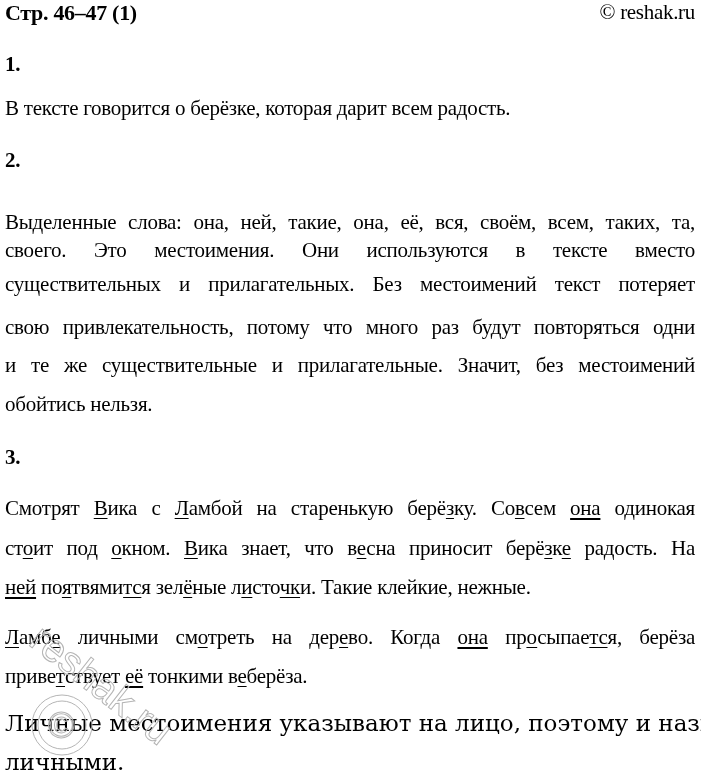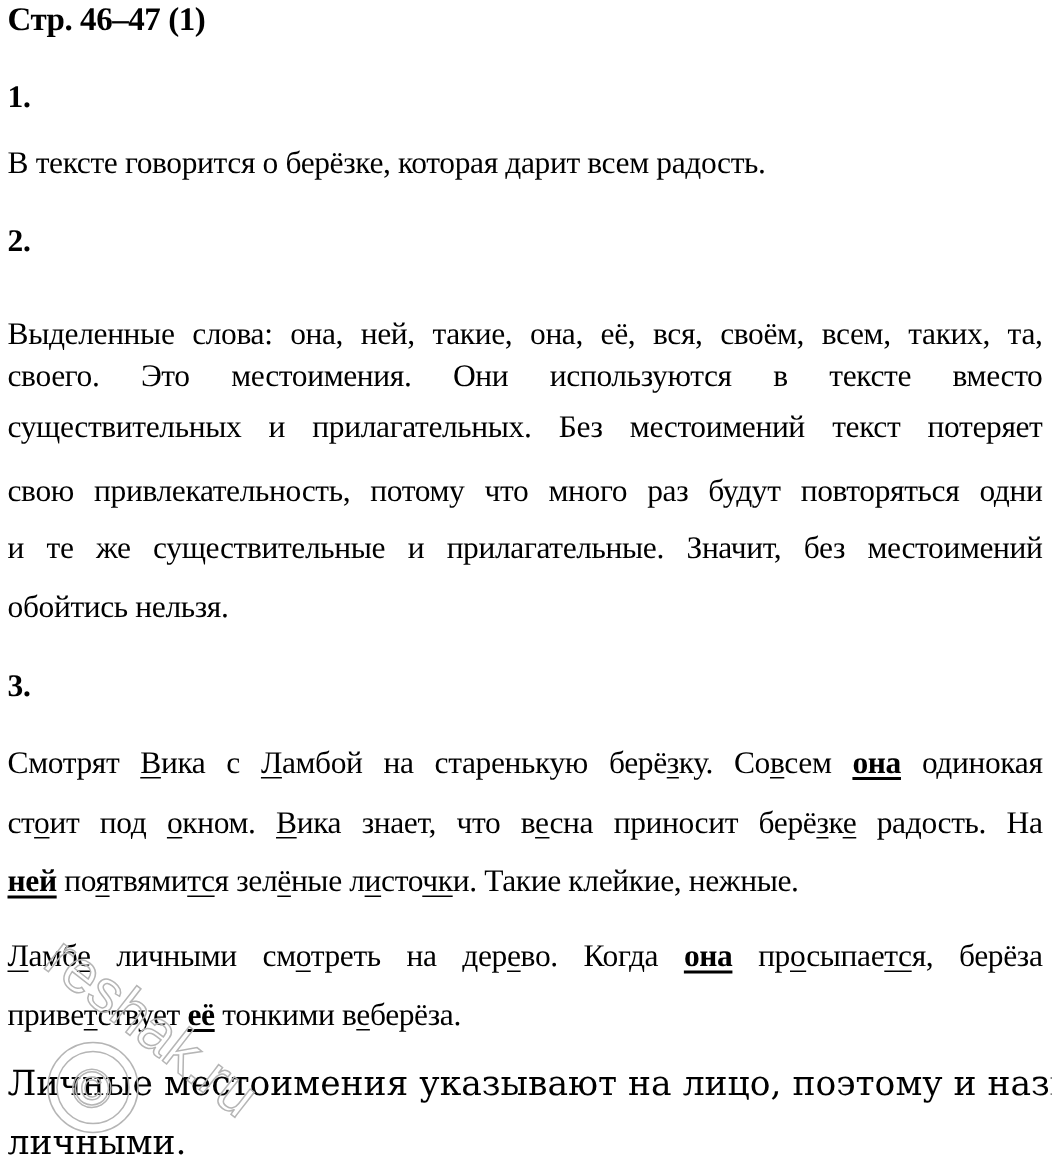--- a/index.html
+++ b/index.html
@@ -7,29 +7,30 @@
     width: 701px; height: 771px; position: relative; overflow: hidden;
     font-family: "Liberation Serif", serif; color: #000; font-size: 21px;
   }
   .header { position: absolute; top: 0; left: 5px; right: 6px; height: 30px; }
   .header .title { position: absolute; left: 0; top: 0; font-weight: bold; font-size: 22px; letter-spacing: -0.3px; }
   .header .copy { position: absolute; right: 0; top: 0; font-size: 21px; letter-spacing: -0.3px; }
   .line { position: absolute; left: 5px; right: 6px; white-space: nowrap; line-height: 24px; letter-spacing: -0.25px; }
   .just { text-align: justify; text-align-last: justify; }
   .num { font-weight: bold; font-size: 21px; }
   u.s { text-decoration: underline; text-underline-offset: 3px; text-decoration-thickness: 1px; }
-  .pron { font-weight: bold; text-decoration: underline; text-underline-offset: 3px; text-decoration-thickness: 2px; }
+  .pron { font-weight: normal; text-decoration: underline; text-underline-offset: 3px; text-decoration-thickness: 2px; }
   .italic { font-family: "DejaVu Serif", serif; font-size: 23px; letter-spacing: 0px; }
   .watermark { position: absolute; left: 0; top: 620px; width: 180px; height: 150px; pointer-events: none; }
 </style>
 </head>
 <body>
 
 <div class="header">
   <span class="title">Стр. 46–47 (1)</span>
+  <span class="copy">© reshak.ru</span>
 </div>
 
 <div class="line num" style="top:52px">1.</div>
 <div class="line" style="top:96px">В тексте говорится о берёзке, которая дарит всем радость.</div>
 
 <div class="line num" style="top:148px">2.</div>
 <div class="line just" style="top:210px">Выделенные слова: она, ней, такие, она, её, вся, своём, всем, таких, та,</div>
 <div class="line just" style="top:238px">своего. Это местоимения. Они используются в тексте вместо</div>
 <div class="line just" style="top:272px">существительных и прилагательных. Без местоимений текст потеряет</div>
 <div class="line just" style="top:315px">свою привлекательность, потому что много раз будут повторяться одни</div>

